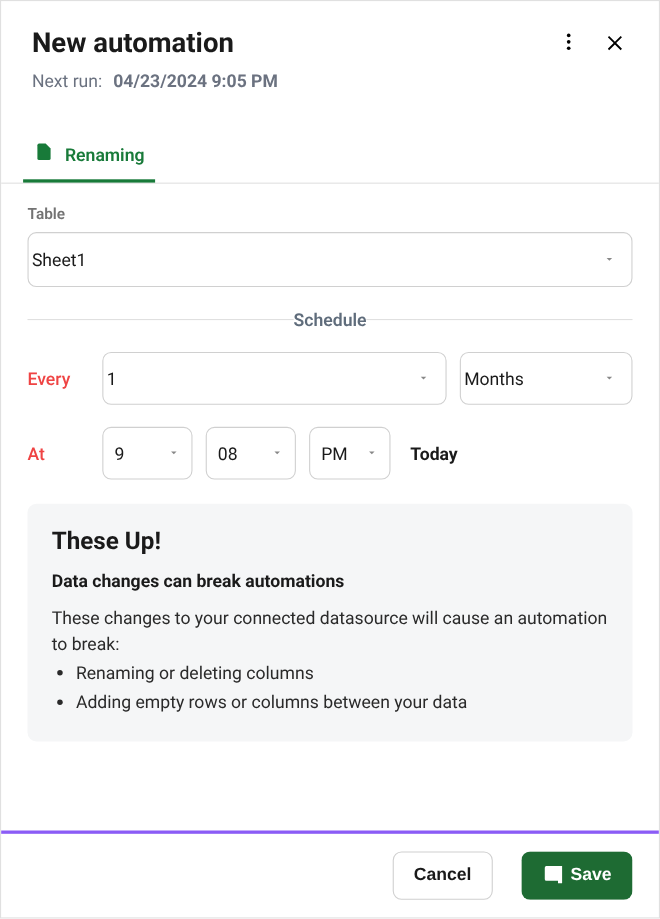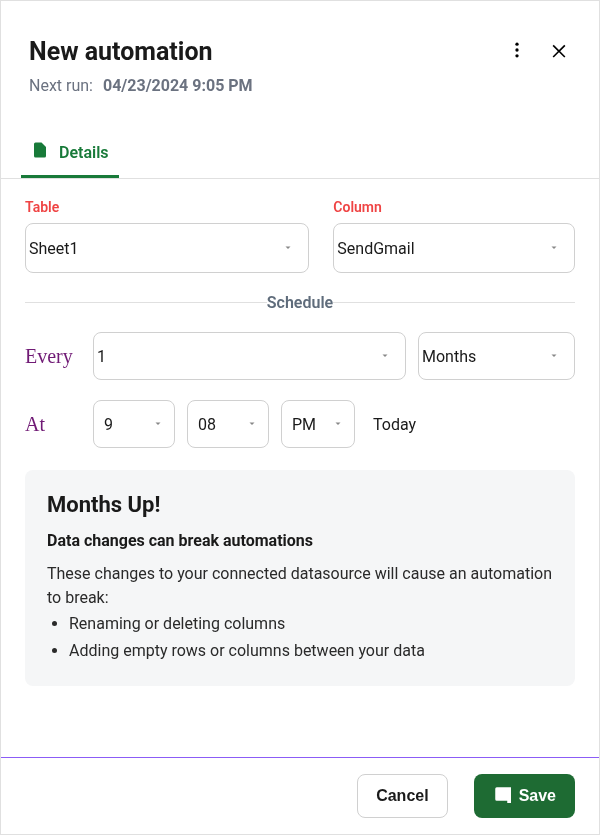--- a/index.html
+++ b/index.html
@@ -11,21 +11,21 @@
       font-family: -apple-system, BlinkMacSystemFont, "Segoe UI", Roboto, Helvetica, Arial, sans-serif;
       width: 600px;
       height: 835px;
       background: #fff;
       color: #1a1a1a;
       border: 1px solid #e0e0e0;
       display: flex;
       flex-direction: column;
     }
     .header {
-      padding: 36px 28px 14px 28px;
+      padding: 24px 28px 14px 28px;
     }
     .header-top {
       display: flex;
       align-items: center;
       justify-content: space-between;
     }
     .title {
       font-size: 25px;
       font-weight: 700;
       color: #1a1a1a;
@@ -85,21 +85,21 @@
       margin-bottom: 20px;
     }
     .field {
       flex: 1;
       display: flex;
       flex-direction: column;
     }
     .field-label {
       font-size: 14px;
       font-weight: 600;
-      color: #ef4444;
+      color: #737373;
       margin-bottom: 8px;
     }
     .select {
       position: relative;
       border: 1px solid #d0d0d0;
       border-radius: 8px;
       height: 50px;
       display: flex;
       align-items: center;
       padding: 0 3px;
@@ -131,25 +131,24 @@
       font-weight: 600;
       color: #5f6c7b;
     }
     .sched-row {
       display: flex;
       align-items: center;
       gap: 12px;
       margin-bottom: 20px;
     }
     .sched-label {
-      font-size: 20px;
+      font-size: 16px;
       font-weight: 500;
-      color: #701a75;
+      color: #ef4444;
       width: 56px;
-      font-family: Liberation Serif, serif;
     }
     .sched-row .select {
       height: 48px;
     }
     .w-num {
       flex: 1;
     }
     .w-unit {
       width: 157px;
     }
@@ -162,21 +161,21 @@
     }
     .w-md {
       width: 74px;
       padding: 0 10px;
     }
     .w-md .caret {
       right: 10px;
     }
     .today {
       font-size: 16px;
-      font-weight: 400;
+      font-weight: 700;
       margin-left: 6px;
     }
     .alert {
       background: #f5f6f7;
       border-radius: 8px;
       padding: 22px 22px;
       margin-top: 22px;
       margin-bottom: 20px;
     }
     .alert h2 {
@@ -197,21 +196,21 @@
     }
     .alert ul {
       padding-left: 22px;
     }
     .alert li {
       font-size: 16px;
       line-height: 1.7;
       color: #2a2a2a;
     }
     .footer {
-      border-top: 1px solid #8b5cf6;
+      border-top: 3px solid #8b5cf6;
       padding: 16px 24px;
       display: flex;
       justify-content: flex-end;
       gap: 12px;
     }
     .btn {
       height: 44px;
       padding: 0 18px;
       border-radius: 8px;
       font-size: 16px;
@@ -274,44 +273,35 @@
   </div>
 </div>
 
 <div class="tabs">
   <div class="tab">
     <span>
       <svg viewBox="0 0 24 24">
           <path d="M6 2h8l6 6v12a2 2 0 0 1-2 2H6a2 2 0 0 1-2-2V4a2 2 0 0 1 2-2z"></path>
         </svg>
     </span>
-    <span>Details</span>
+    <span>Renaming</span>
   </div>
 </div>
 
 <div class="content">
   <div class="row">
     <div class="field">
       <div class="field-label">Table</div>
       <div class="select">
         <span>Sheet1</span>
         <span class="caret"><svg viewBox="0 0 24 24">
               <path d="M7 10l5 5 5-5z"></path>
             </svg></span>
       </div>
     </div>
-    <div class="field" style="flex:0.85">
-      <div class="field-label">Column</div>
-      <div class="select">
-        <span>SendGmail</span>
-        <span class="caret"><svg viewBox="0 0 24 24">
-              <path d="M7 10l5 5 5-5z"></path>
-            </svg></span>
-      </div>
-    </div>
   </div>
 
   <div class="schedule-divider">
     <div class="line"></div>
     <div class="label">Schedule</div>
     <div class="line"></div>
   </div>
 
   <div class="sched-row">
     <div class="sched-label">Every</div>
@@ -346,21 +336,21 @@
     <div class="select w-md">
       <span>PM</span>
       <span class="caret"><svg viewBox="0 0 24 24">
             <path d="M7 10l5 5 5-5z"></path>
           </svg></span>
     </div>
     <div class="today">Today</div>
   </div>
 
   <div class="alert">
-    <h2>Months Up!</h2>
+    <h2>These Up!</h2>
     <h3>Data changes can break automations</h3>
     <p>These changes to your connected datasource will cause an automation to break:</p>
     <ul>
       <li>Renaming or deleting columns</li>
       <li>Adding empty rows or columns between your data</li>
     </ul>
   </div>
 </div>
 
 <div class="footer">

